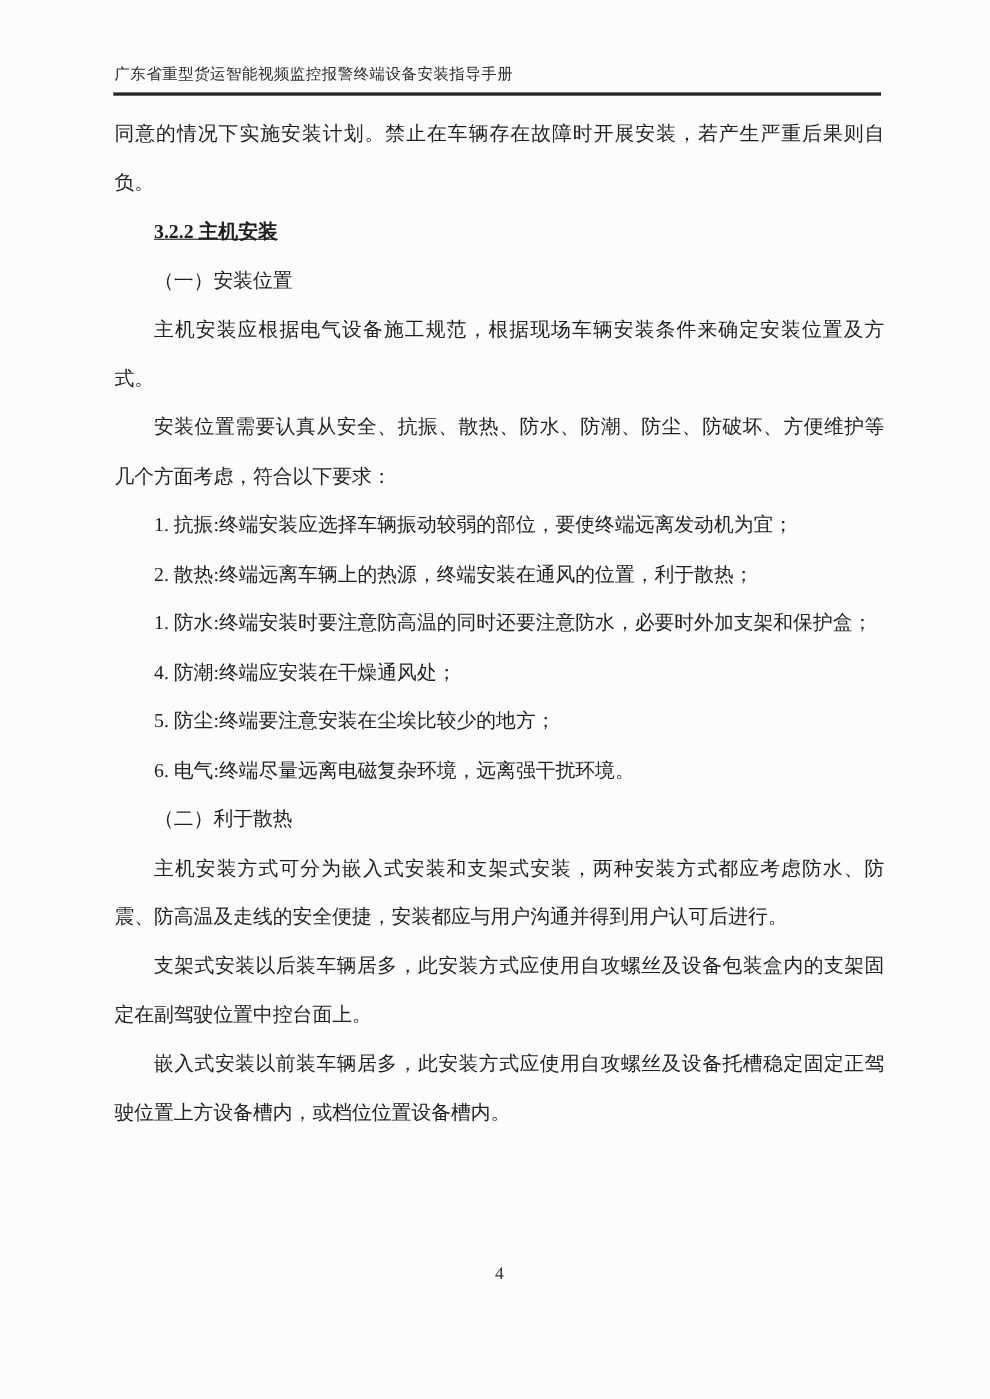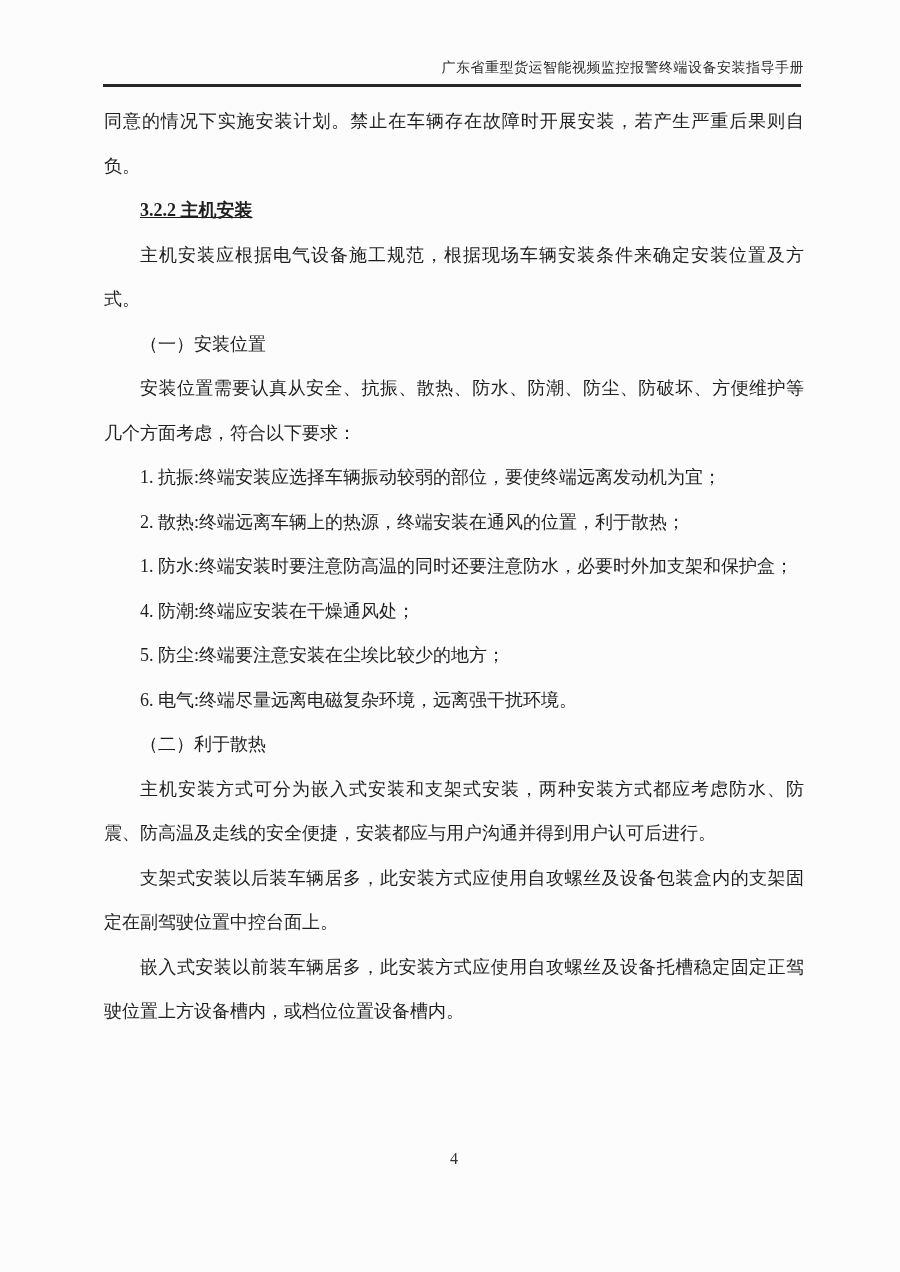--- a/index.html
+++ b/index.html
@@ -14,21 +14,21 @@
     background: #fcfcfc;
     font-family: "Liberation Serif", serif;
     color: #1f1f1f;
     overflow: hidden;
   }
   .doc-header {
     position: absolute;
     top: 59px;
     left: 104px;
     width: 700px;
-    text-align: right;
+    text-align: left;
     font-size: 14px;
     letter-spacing: 0.5px;
     color: #2b2b2b;
     white-space: nowrap;
   }
   .header-rule {
     position: absolute;
     top: 84px;
     left: 103px;
     width: 698px;
@@ -75,22 +75,22 @@
 
 <div class="page">
 
   <div class="doc-header">广东省重型货运智能视频监控报警终端设备安装指导手册</div>
 
   <div class="header-rule"></div>
 
   <div class="content">
     <p class="p-cont">同意的情况下实施安装计划。禁止在车辆存在故障时开展安装，若产生严重后果则自负。</p>
     <p class="p-head">3.2.2 主机安装</p>
+    <p class="p-ind">（一）安装位置</p>
     <p class="p-ind">主机安装应根据电气设备施工规范，根据现场车辆安装条件来确定安装位置及方式。</p>
-    <p class="p-ind">（一）安装位置</p>
     <p class="p-ind">安装位置需要认真从安全、抗振、散热、防水、防潮、防尘、防破坏、方便维护等几个方面考虑，符合以下要求：</p>
     <p class="p-ind">1. 抗振:终端安装应选择车辆振动较弱的部位，要使终端远离发动机为宜；</p>
     <p class="p-ind">2. 散热:终端远离车辆上的热源，终端安装在通风的位置，利于散热；</p>
     <p class="p-ind">1. 防水:终端安装时要注意防高温的同时还要注意防水，必要时外加支架和保护盒；</p>
     <p class="p-ind">4. 防潮:终端应安装在干燥通风处；</p>
     <p class="p-ind">5. 防尘:终端要注意安装在尘埃比较少的地方；</p>
     <p class="p-ind">6. 电气:终端尽量远离电磁复杂环境，远离强干扰环境。</p>
     <p class="p-ind">（二）利于散热</p>
     <p class="p-ind">主机安装方式可分为嵌入式安装和支架式安装，两种安装方式都应考虑防水、防震、防高温及走线的安全便捷，安装都应与用户沟通并得到用户认可后进行。</p>
     <p class="p-ind">支架式安装以后装车辆居多，此安装方式应使用自攻螺丝及设备包装盒内的支架固定在副驾驶位置中控台面上。</p>

